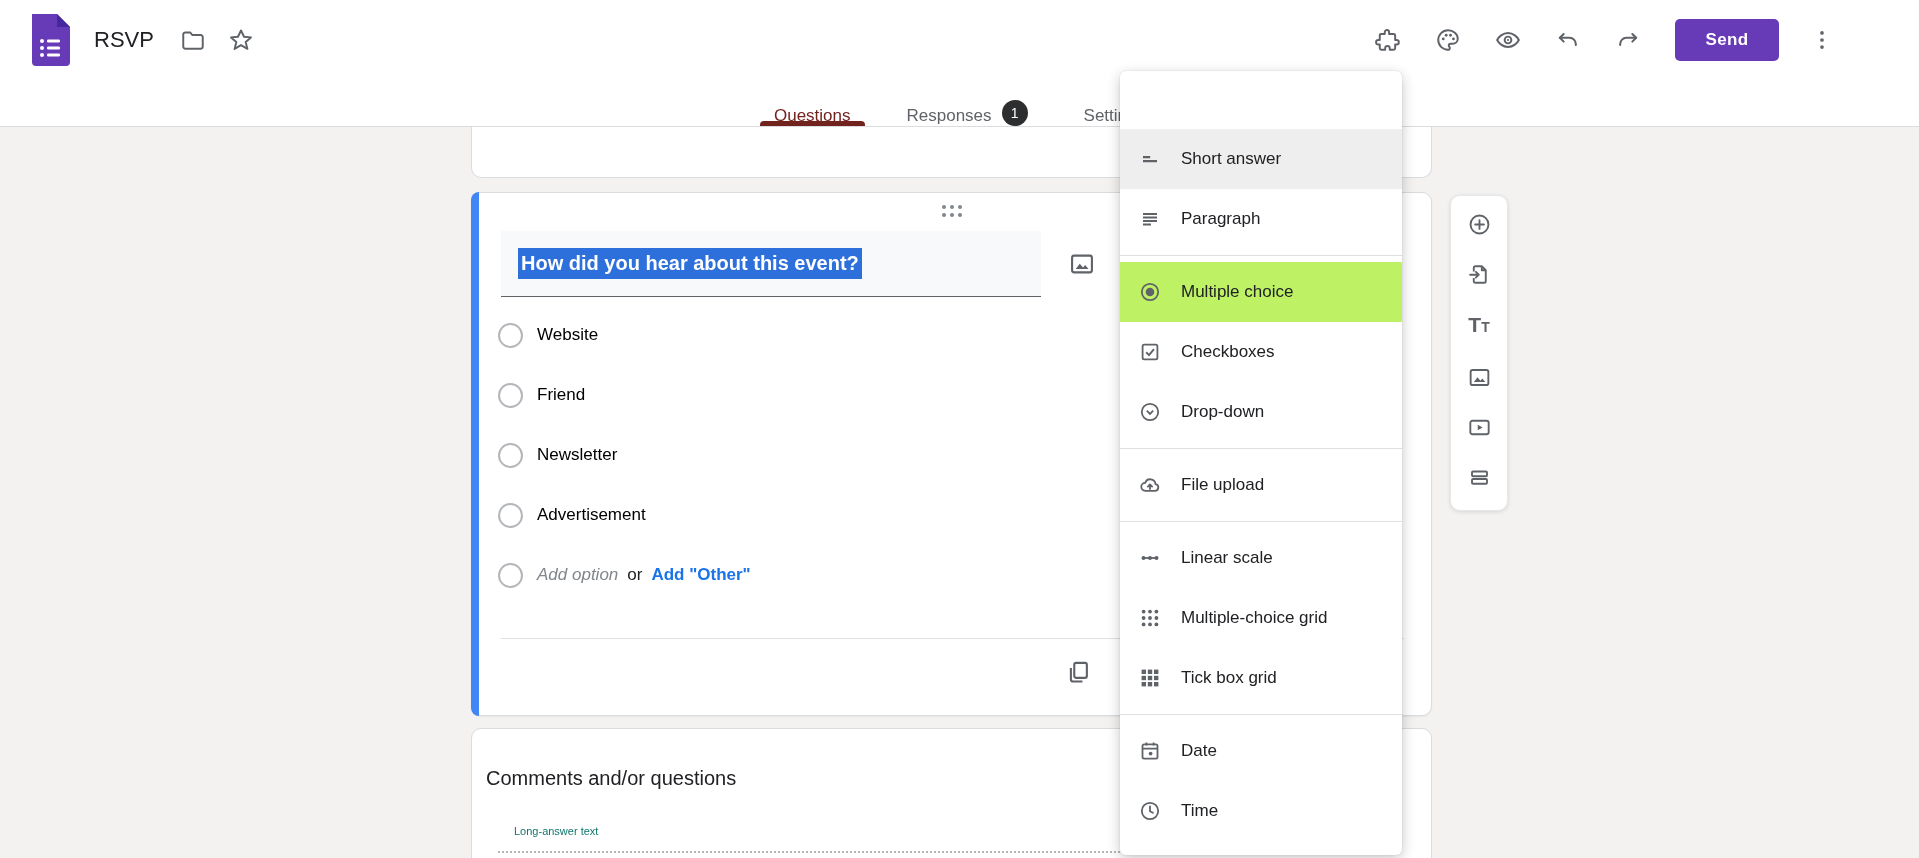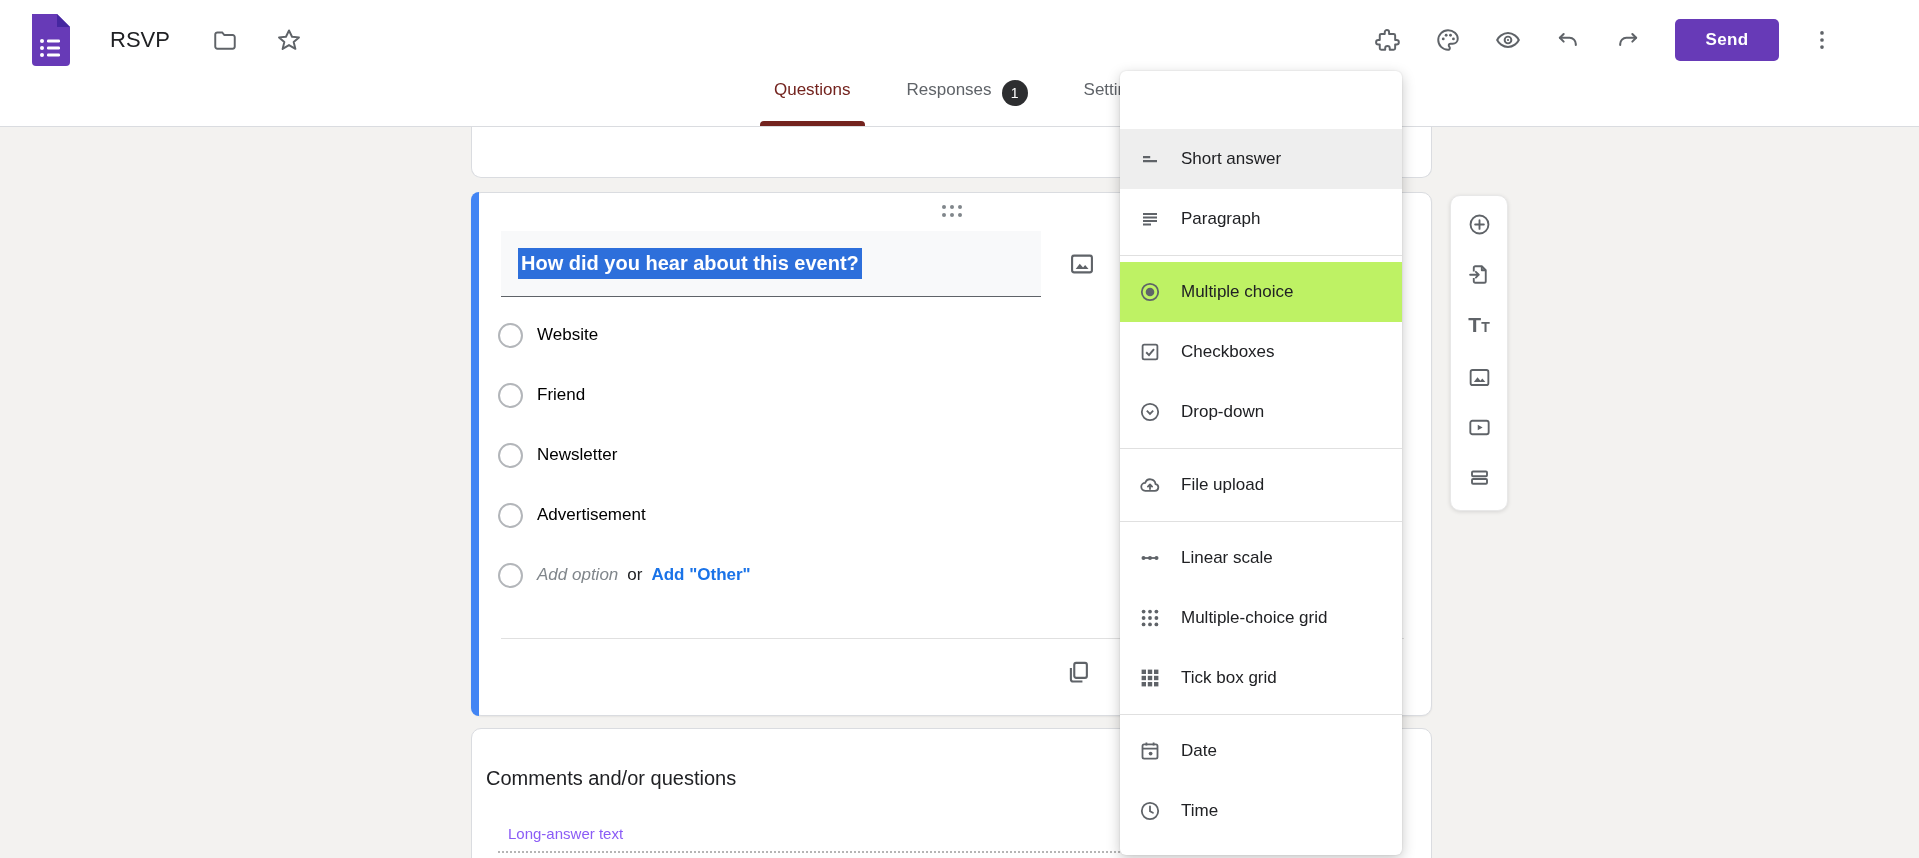--- a/index.html
+++ b/index.html
@@ -15,34 +15,34 @@
 
   
   .header {
     position:absolute; top:0; left:0; right:0; height:127px;
     background:#fff; border-bottom:1px solid #dadce0; z-index:10;
   }
   .topbar { height:80px; display:flex; align-items:center; padding-left:30px; position:relative; }
   .logo { width:40px; height:52px; margin-right:24px; cursor:pointer; }
   .doc-title { font-size:22px; color:#202124; margin-right:26px; }
   .tb-icon { width:26px; height:26px; color:#5f6368; cursor:pointer; }
-  .left-group { display:flex; align-items:center; gap:16px; }
+  .left-group { display:flex; align-items:center; gap:0; }
   .left-group .tb-icon { margin-right:22px; }
   .right-group { position:absolute; right:84px; top:0; height:80px; display:flex; align-items:center; }
   .right-group .tb-icon { margin-right:34px; }
   .send-btn {
     width:104px; height:42px; background:#673ab7; color:#fff; border:none;
     border-radius:5px; font-size:17px; font-family:"Liberation Sans",sans-serif;
     font-weight:bold; letter-spacing:.3px; cursor:pointer; margin-left:0;
   }
   .more-btn { margin-left:30px; margin-right:0 !important; }
 
   
   .tabsbar { height:46px; display:flex; justify-content:center; align-items:stretch; gap:28px; }
-  .tab { position:relative; display:flex; align-items:flex-start; font-size:17px;
+  .tab { position:relative; display:flex; align-items:flex-end; font-size:17px;
          color:#5f6368; padding:0 14px; cursor:pointer; }
   .tab.active { color:#73231e; }
   .tab.active .underline {
     position:absolute; left:0; right:0; bottom:0; height:5px;
     background:#73231e; border-radius:4px 4px 0 0;
   }
   .resp-badge {
     margin-left:10px; width:26px; height:26px; border-radius:50%;
     background:#2d2e30; color:#fff; font-size:14px;
     display:flex; align-items:center; justify-content:center;
@@ -100,21 +100,21 @@
   .dup-btn {
     position:absolute; left:592px; top:465px; width:28px; height:28px;
     color:#5f6368; cursor:pointer;
   }
 
   .c-card {
     position:absolute; left:471px; top:728px; width:961px; height:200px;
     background:#fff; border:1px solid #dadce0; border-radius:10px; z-index:1;
   }
   .c-title { position:absolute; left:14px; top:38px; font-size:20px; color:#202124; }
-  .c-placeholder { position:absolute; left:36px; top:96px; font-size:15px; color:#8b5cf6; }
+  .c-placeholder { position:absolute; left:42px; top:96px; font-size:11px; color:#0f766e; }
   .c-dotted { position:absolute; left:26px; top:122px; width:766px;
               border-bottom:2px dotted #b5b5b5; }
 
   
   .side-toolbar {
     position:absolute; left:1450px; top:195px; width:58px; height:316px;
     background:#fff; border-radius:10px; border:1px solid #e8e8e8;
     box-shadow:0 1px 4px rgba(0,0,0,.12); z-index:5;
     display:flex; flex-direction:column; align-items:center; padding-top:16px; gap:25px;
   }

